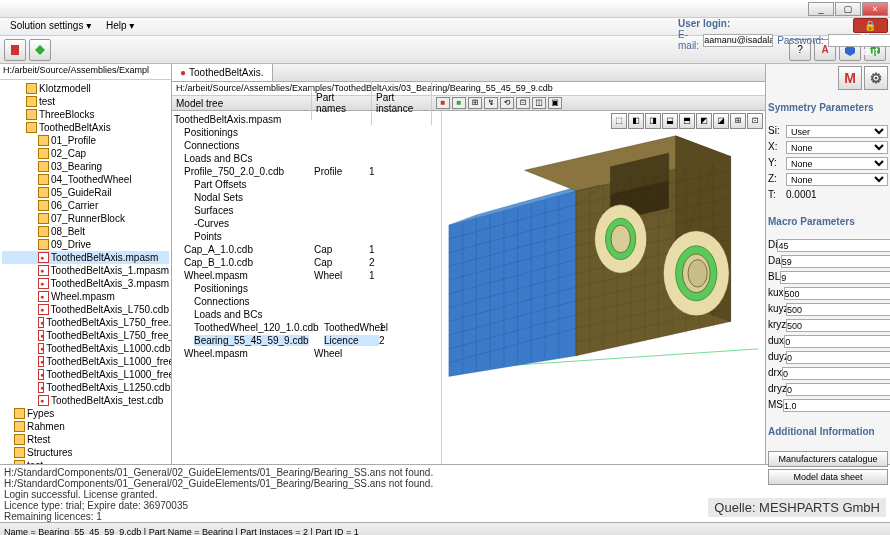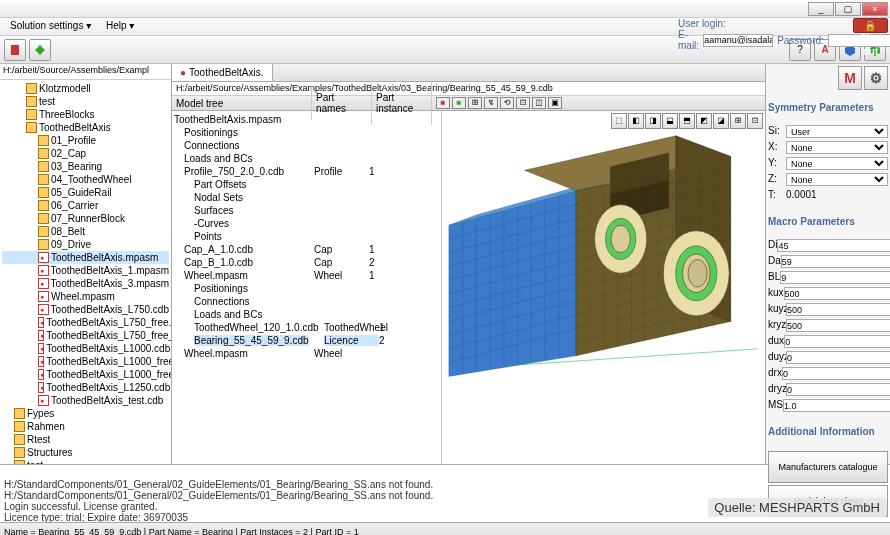--- a/index.html
+++ b/index.html
@@ -1,21 +1,21 @@
 <!DOCTYPE html>
 <html><head>
 <meta charset="utf-8">
 <style>
 *{margin:0;padding:0;box-sizing:border-box;font-family:Tahoma,Arial,sans-serif;font-size:10px}
 body{width:890px;height:535px;background:#f0f0f0;overflow:hidden;position:relative}
 .titlebar{height:18px;background:linear-gradient(#fff,#e8e8e8);border-bottom:1px solid #ccc;display:flex;align-items:center;justify-content:flex-end;padding:0 2px}
 .winbtn{width:26px;height:14px;margin-left:1px;border:1px solid #999;background:linear-gradient(#f8f8f8,#ddd);text-align:center;line-height:12px;font-size:9px}
 .winbtn.close{background:linear-gradient(#e88,#c44);color:#fff}
 .login-area{position:absolute;top:18px;right:2px;width:210px;height:32px;font-size:9px;color:#4a6a9a}
-.login-area .lbl{color:#4a6a9a;font-weight:normal}
+.login-area .lbl{color:#4a6a9a;font-weight:bold}
 .login-area input{width:70px;height:13px;border:1px solid #aaa;font-size:9px}
 .signout{position:absolute;top:0;right:0;width:35px;height:15px;background:#c0392b;color:#fff;border:1px solid #922;text-align:center;line-height:13px;font-weight:bold;border-radius:2px}
 .menu{height:18px;background:linear-gradient(#fafafa,#eee);border-bottom:1px solid #ccc;padding-left:4px}
 .menu span{display:inline-block;padding:2px 6px}
 .toolbar{height:28px;background:linear-gradient(#fafafa,#e5e5e5);border-bottom:1px solid #bbb;display:flex;align-items:center;padding:0 4px;gap:3px}
 .tbtn{width:22px;height:22px;border:1px solid #999;background:linear-gradient(#fff,#ddd);border-radius:2px;display:flex;align-items:center;justify-content:center}
 .tbtn.red svg path{fill:#c33}
 .tbtn.green svg path{fill:#3a3}
 .spacer{flex:1}
 .main{display:flex;height:400px}
@@ -47,23 +47,23 @@
 .mt-row.sel .c1 span,.mt-row.sel .c2{background:#cde6ff}
 .viewport{flex:1;background:#fff;position:relative;overflow:hidden}
 .vp-tools{position:absolute;top:2px;right:2px;display:flex;gap:1px}
 .vp-tools .vt{width:16px;height:16px;border:1px solid #888;background:linear-gradient(#fff,#ddd);font-size:8px;text-align:center;line-height:14px}
 .render{position:absolute;left:0;top:18px;right:0;bottom:0}
 .right-panel{width:125px;background:#f5f5f5;border-left:1px solid #aaa;font-size:9px;padding:2px}
 .rp-title{color:#4a6a9a;font-weight:bold;margin:12px 0}
 .rp-row{display:flex;height:15px;margin-bottom:1px}
 .rp-row label{width:18px}
 .rp-row select,.rp-row input{flex:1;height:13px;border:1px solid #aaa;font-size:9px;background:#fff}
-.rp-btn{width:100%;height:32px;border:1px solid #999;background:linear-gradient(#fff,#ddd);margin-top:2px;font-size:9px}
+.rp-btn{width:100%;height:16px;border:1px solid #999;background:linear-gradient(#fff,#ddd);margin-top:2px;font-size:9px}
 .m-btn{width:24px;height:24px;border:1px solid #999;background:linear-gradient(#fff,#ddd);display:flex;align-items:center;justify-content:center;color:#c33;font-weight:bold;font-size:14px}
-.console{height:58px;background:#fff;border-top:1px solid #aaa;padding:14px 4px;font-family:Consolas,monospace;font-size:9px;color:#333;overflow:auto}
+.console{height:58px;background:#fff;border-top:1px solid #aaa;padding:2px 4px;font-family:Consolas,monospace;font-size:9px;color:#333;overflow:auto}
 .status{height:18px;background:linear-gradient(#f0f0f0,#ddd);border-top:1px solid #aaa;padding:2px 4px;font-size:9px;display:flex;align-items:center}
 .attribution{position:absolute;bottom:18px;right:4px;background:rgba(230,230,230,0.9);padding:2px 6px;font-size:13px;color:#333}
 </style>
 </head>
 <body>
 
 <div class="titlebar">
   <div class="winbtn">_</div>
   <div class="winbtn">▢</div>
   <div class="winbtn close">×</div>

